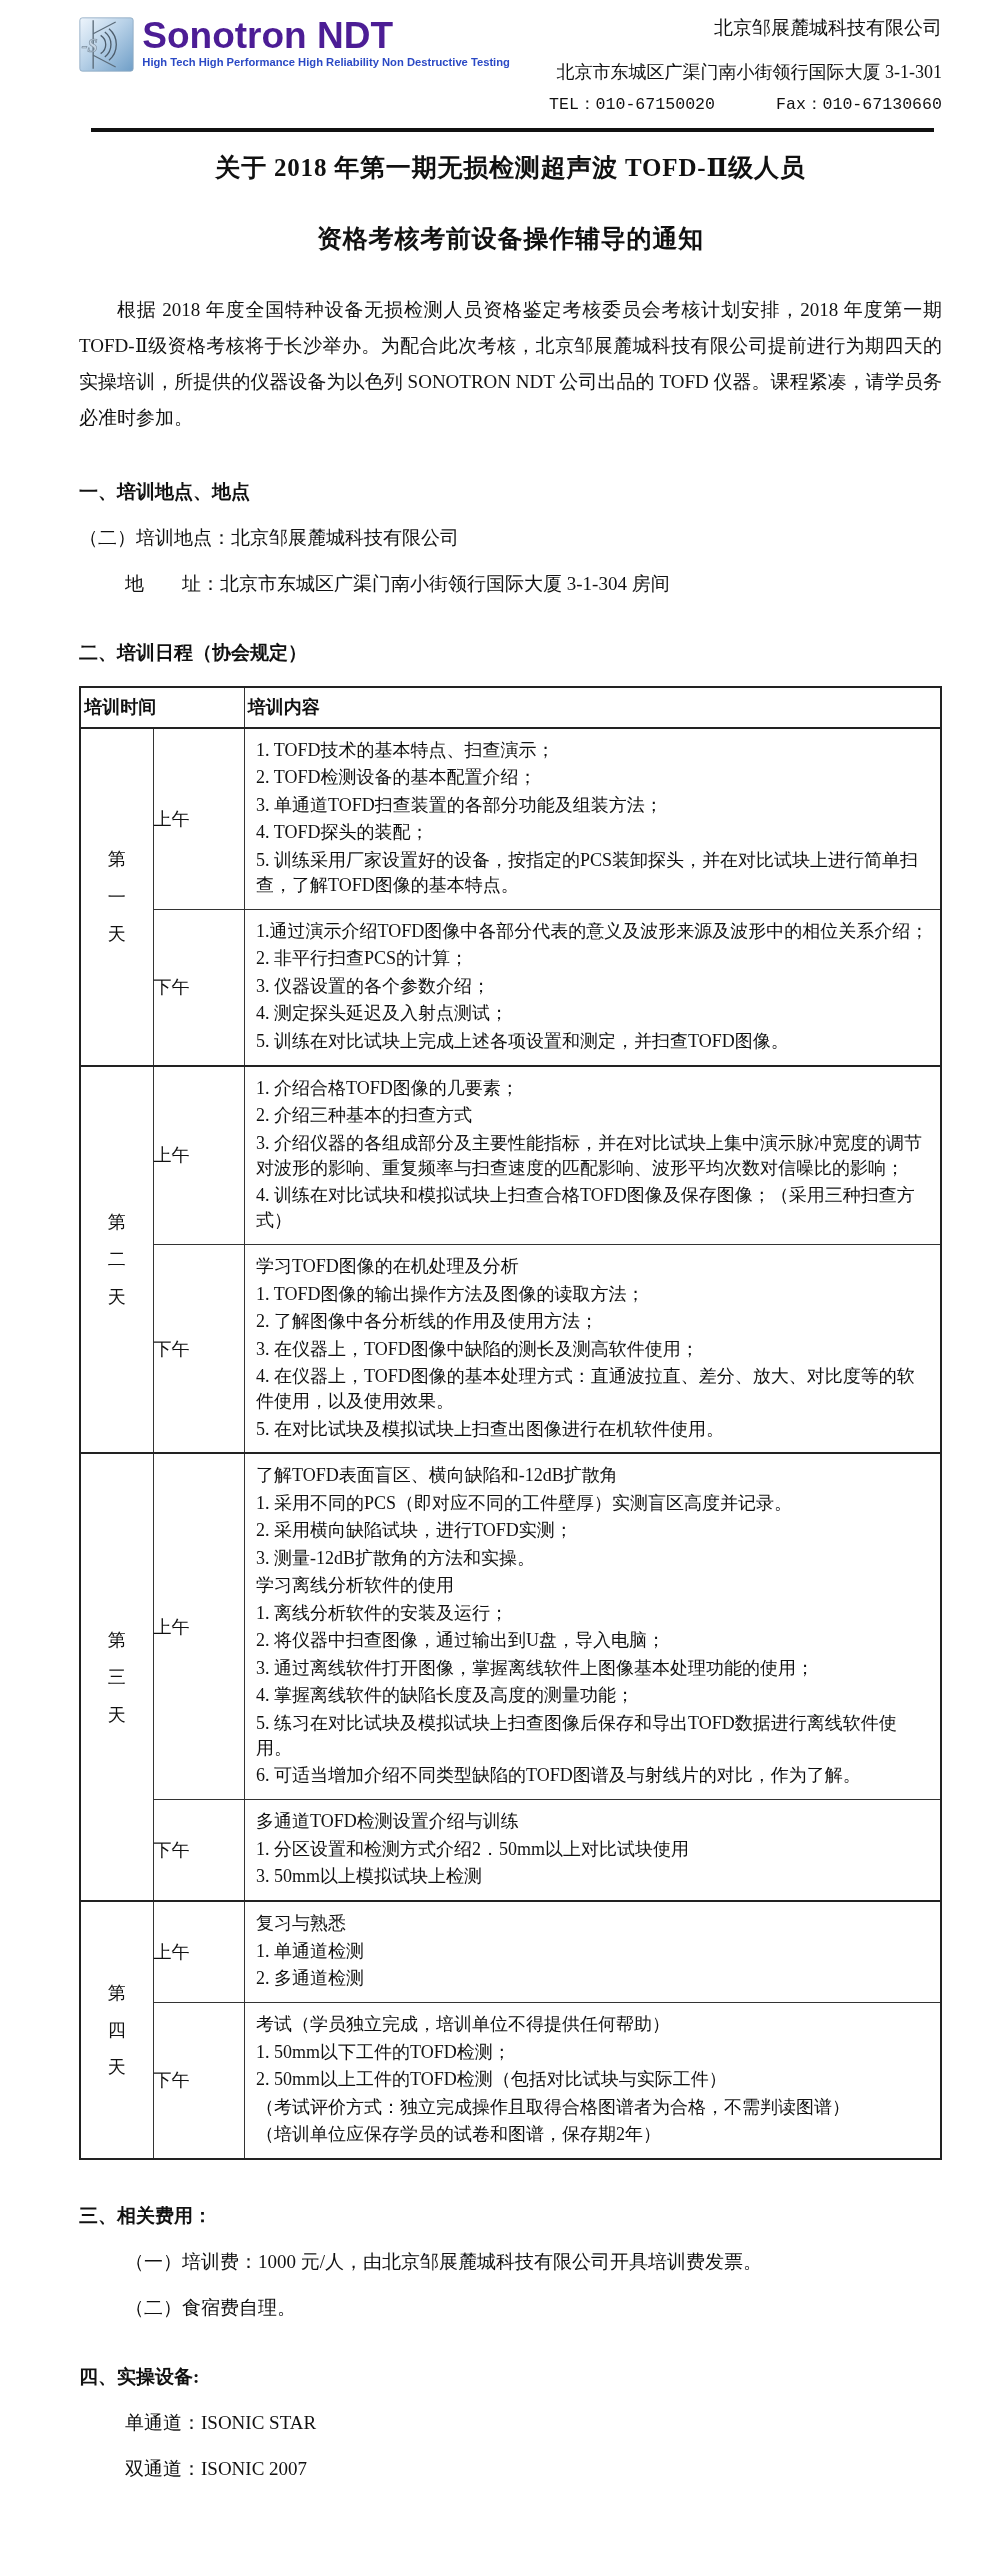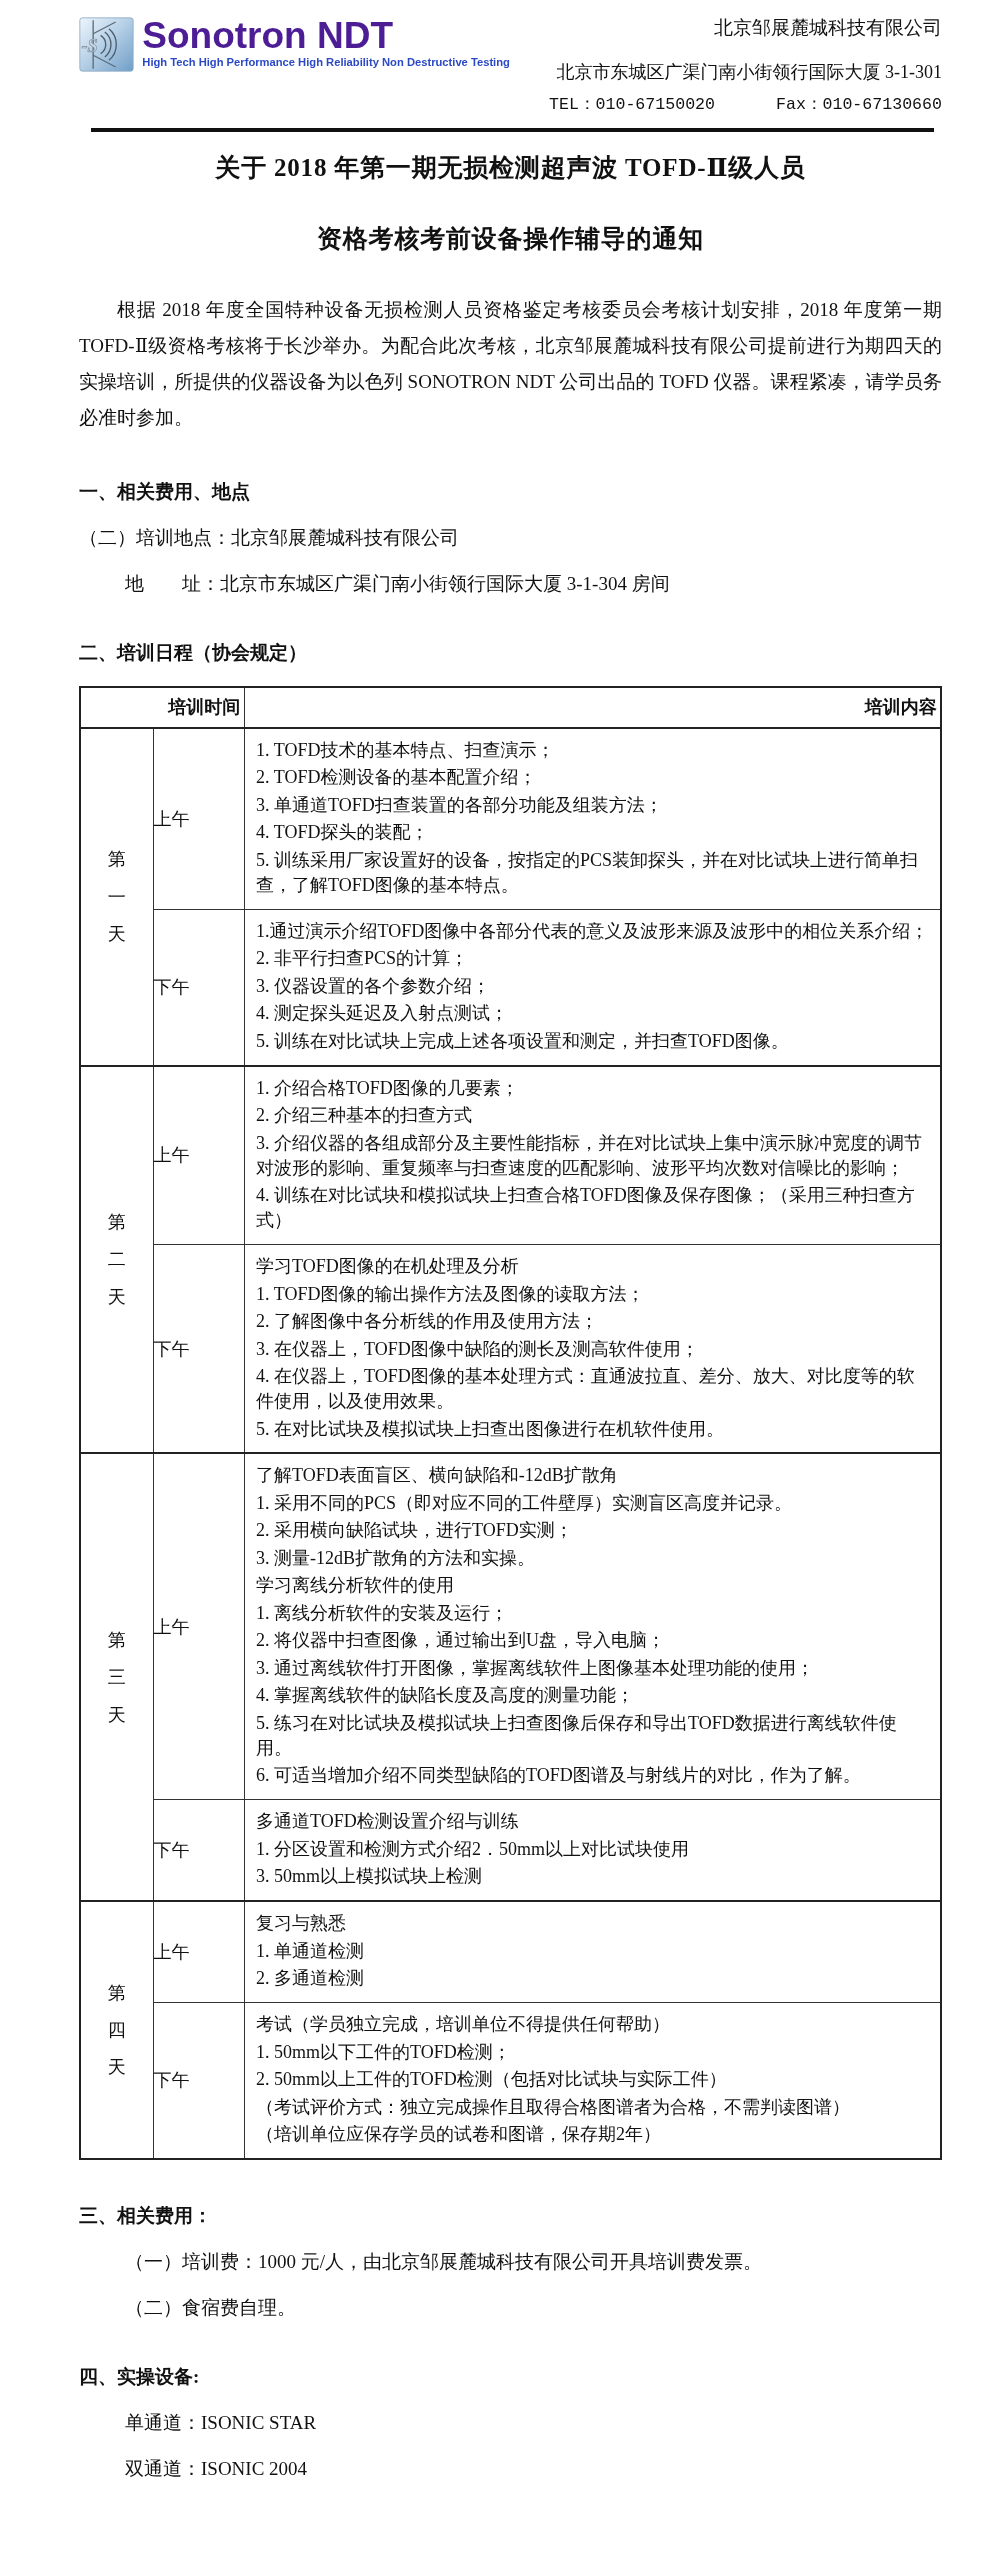--- a/index.html
+++ b/index.html
@@ -34,21 +34,21 @@
   
   .sec-h { font-size:19px; font-weight:bold; margin-top:43px; }
   .s-line { font-size:19px; margin-top:20px; }
   .ind-55 { margin-left:46px; }
   
   table.schedule { border-collapse:collapse; width:863px; margin-top:20px;
                    font-size:18px; }
   table.schedule th, table.schedule td { border:0.8px solid #333; }
   table.schedule { border:2.1px solid #222; }
   th.h-time { width:164px; }
-  th.h-time, th.h-content { font-size:18px; font-weight:bold; text-align:right;
+  th.h-time, th.h-content { font-size:18px; font-weight:bold; text-align:left;
        padding:7.5px 3.3px; border-bottom:2.1px solid #222 !important; }
   td.day-cell { width:73px; text-align:center; vertical-align:middle; font-size:18px; }
   td.day-cell span { display:block; margin:13.3px 0; }
   td.period-cell { width:91px; text-align:left; vertical-align:middle; font-size:18px; }
   td.content-cell { padding:6.6px 10px 8.3px 11.6px; vertical-align:top; }
   td.content-cell .line { line-height:25px; margin:2.5px 0; }
   td.content-cell .line.bold { font-weight:normal; }
   tr.day-start td { border-top:2.5px solid #222; }
 </style>
 </head>
@@ -88,21 +88,21 @@
       </div>
     </div>
   </header>
   <div class="head-rule"></div>
 
   <div class="title-line l1">关于 2018 年第一期无损检测超声波 TOFD-Ⅱ级人员</div>
   <div class="title-line l2">资格考核考前设备操作辅导的通知</div>
 
   <p class="intro">根据 2018 年度全国特种设备无损检测人员资格鉴定考核委员会考核计划安排，2018 年度第一期 TOFD-Ⅱ级资格考核将于长沙举办。为配合此次考核，北京邹展麓城科技有限公司提前进行为期四天的实操培训，所提供的仪器设备为以色列 SONOTRON NDT 公司出品的 TOFD 仪器。课程紧凑，请学员务必准时参加。</p>
 
-  <div class="sec-h">一、相关费用、地点</div>
+  <div class="sec-h">一、培训地点、地点</div>
   <div class="s-line">（二）培训地点：北京邹展麓城科技有限公司</div>
   <div class="s-line ind-55">地　　址：北京市东城区广渠门南小街领行国际大厦 3-1-304 房间</div>
 
   <div class="sec-h">二、培训日程（协会规定）</div>
   <table class="schedule">
     <thead>
       <tr>
         <th class="h-time" colspan="2">培训时间</th>
         <th class="h-content">培训内容</th>
       </tr>
@@ -212,16 +212,16 @@
         </tr>
       </tbody>
   </table>
 
   <div class="sec-h">三、相关费用：</div>
   <div class="s-line ind-55">（一）培训费：1000 元/人，由北京邹展麓城科技有限公司开具培训费发票。</div>
   <div class="s-line ind-55">（二）食宿费自理。</div>
 
   <div class="sec-h">四、实操设备:</div>
   <div class="s-line ind-55">单通道：ISONIC STAR</div>
-  <div class="s-line ind-55">双通道：ISONIC 2004</div>
+  <div class="s-line ind-55">双通道：ISONIC 2007</div>
 
 </div>
 
 
 </body></html>

